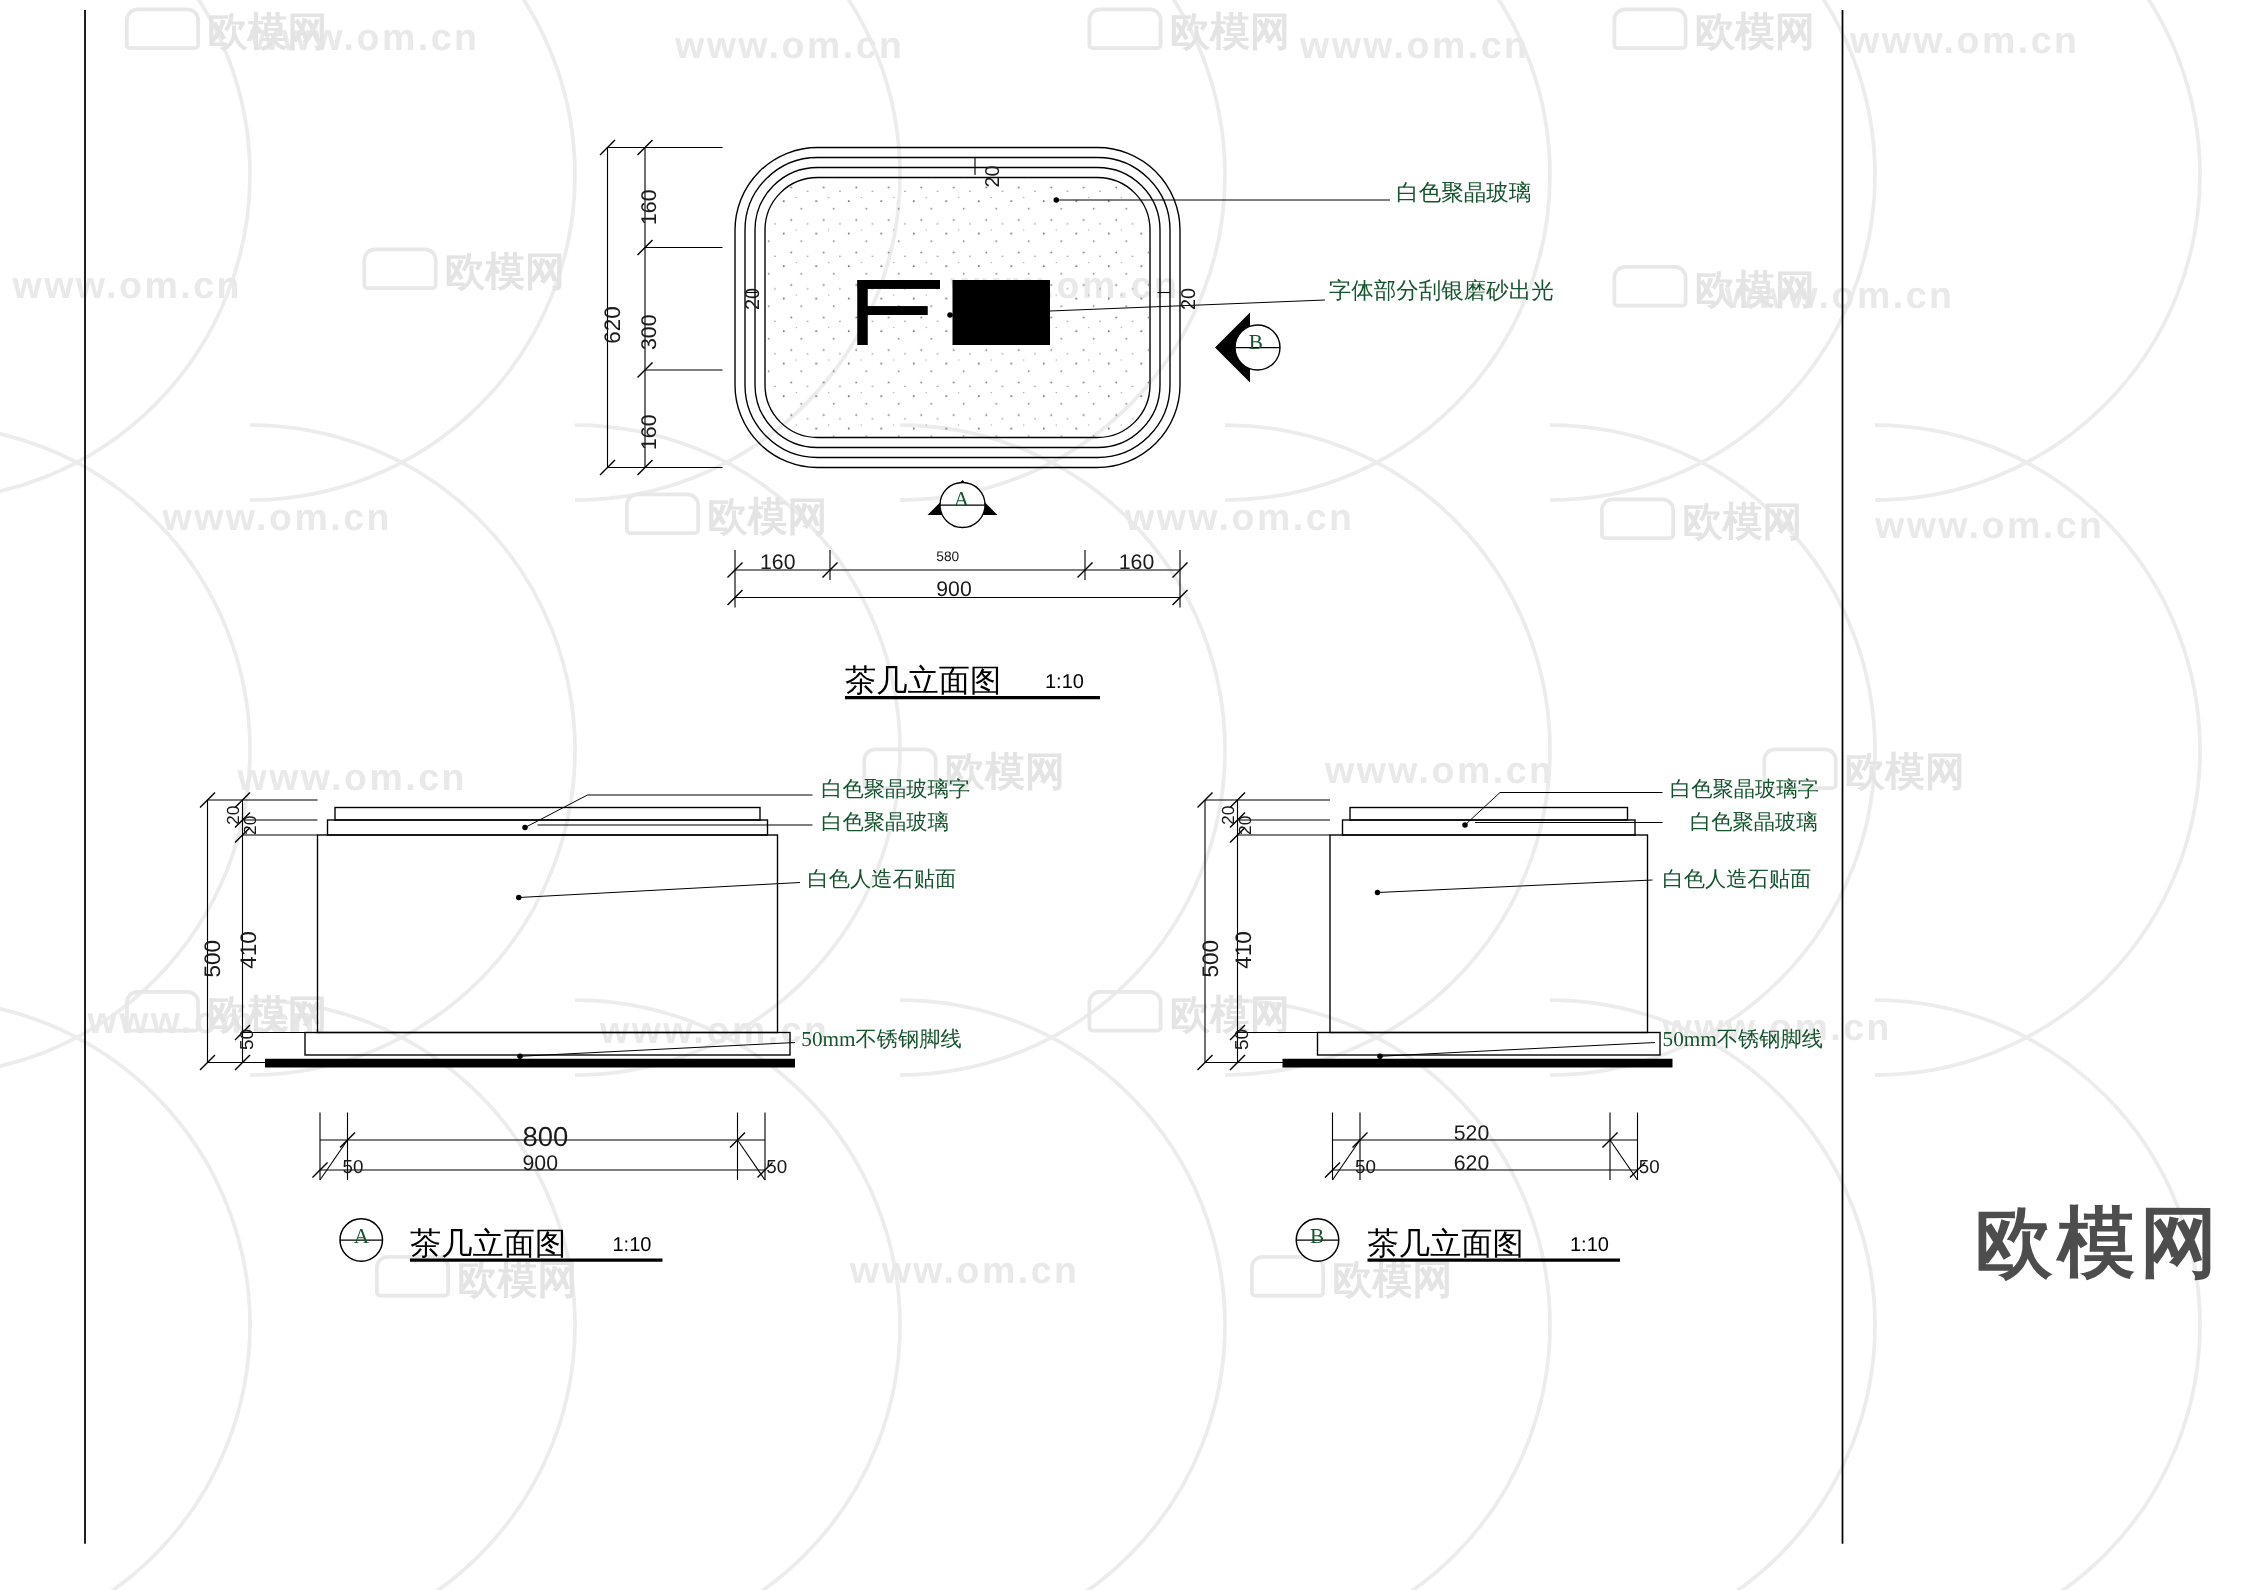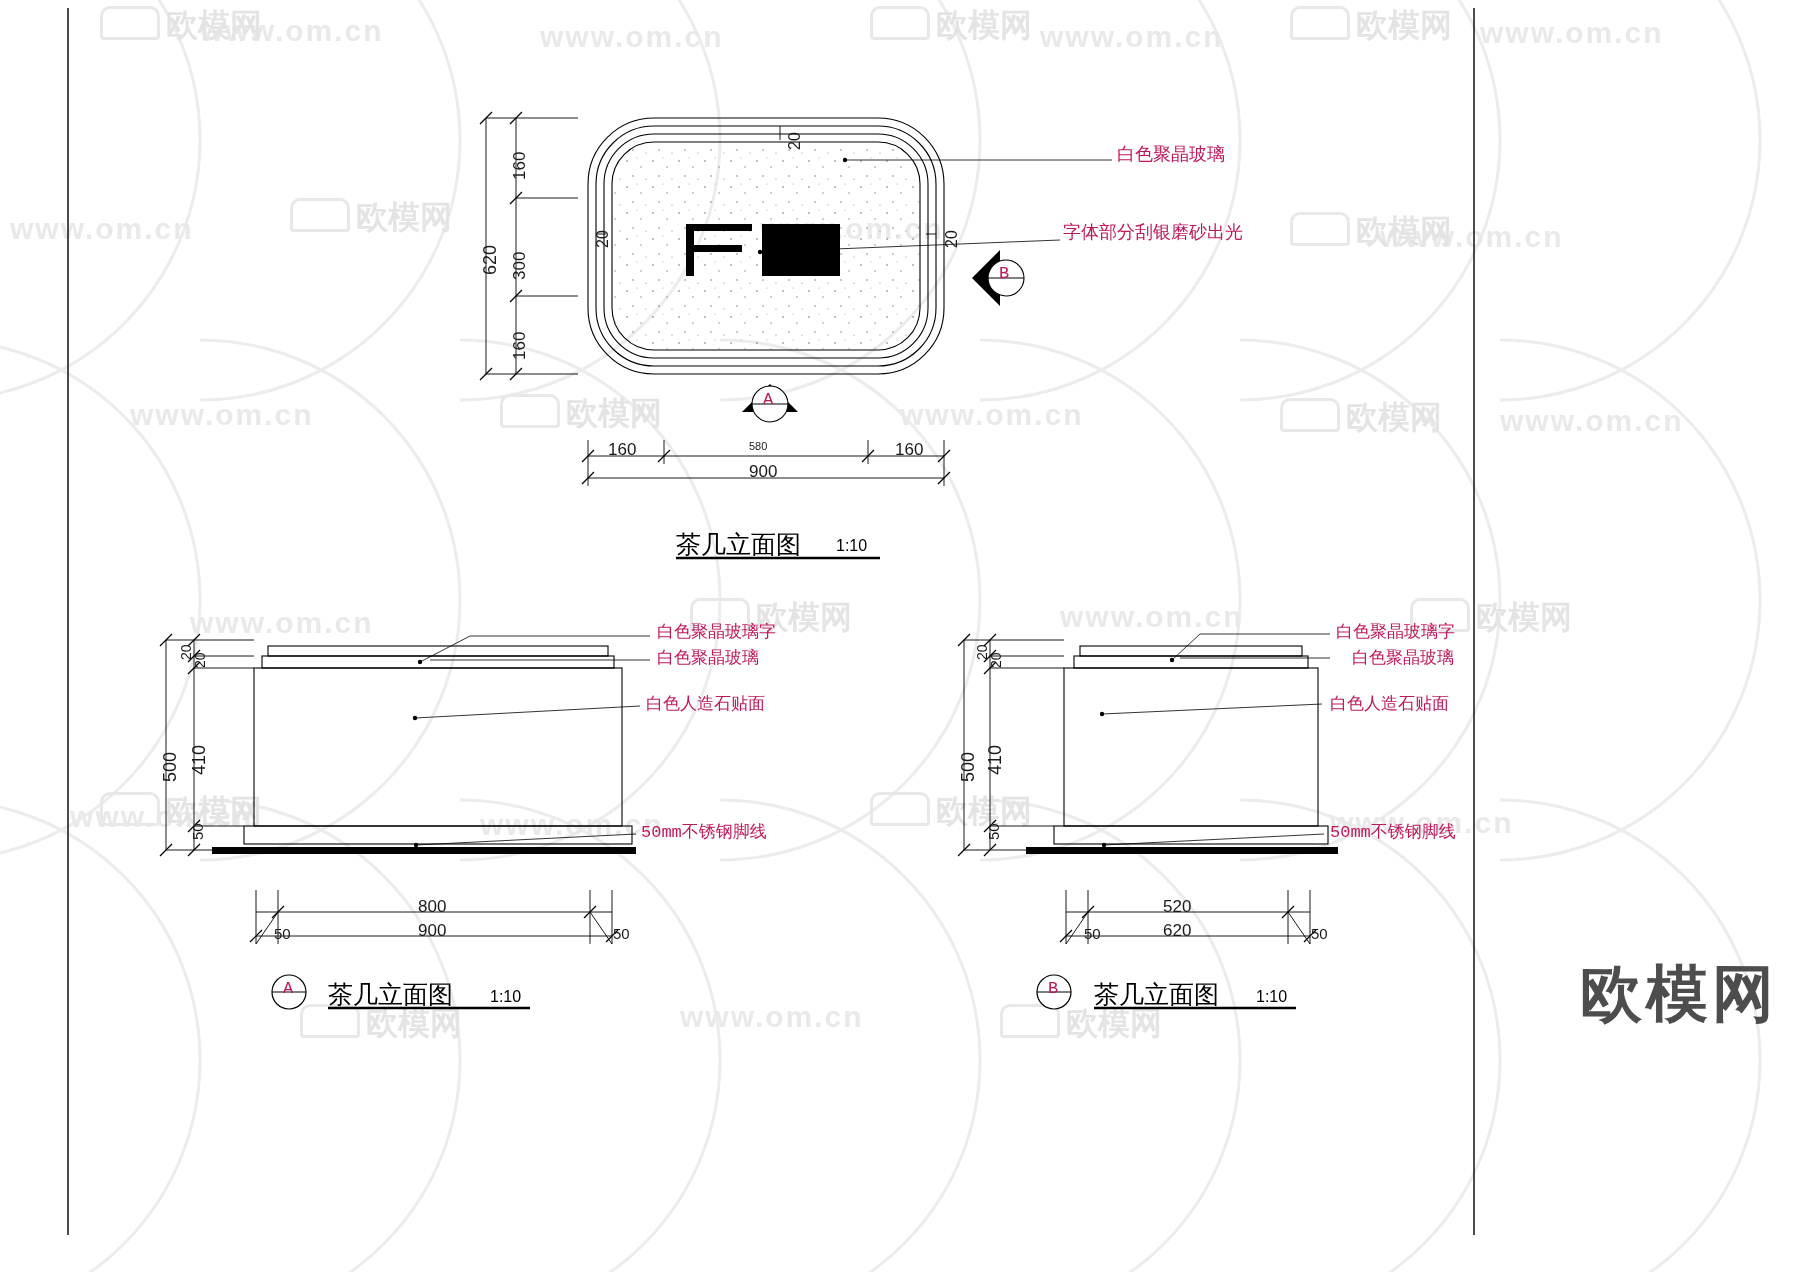--- a/index.html
+++ b/index.html
@@ -32,22 +32,22 @@
     white-space:nowrap;
   }
   .wm-sofa {
     position:absolute;
     width:60px;height:34px;
     border:3px solid #e8e8e8;
     border-radius:10px 10px 4px 4px;
   }
   .lbl {
     position:absolute;
-    font-family:Liberation Mono, monospace;
-    color:#be185d;
+    font-family:Liberation Serif, serif;
+    color:#14532d;
     white-space:nowrap;
   }
   .dim {
     position:absolute;
     font-family:"Liberation Sans",sans-serif;
     color:#1a1a1a;
     white-space:nowrap;
   }
   .dim-v {
     position:absolute;
@@ -425,21 +425,21 @@
 
   <div class="title-cn" style="left:676px;top:528px;">茶几立面图</div>
   <div class="title-scale" style="left:836px;top:537px;">1:10</div>
 
   <div class="dim-v" style="left:178px;top:660px;font-size:14px;">20</div>
   <div class="dim-v" style="left:192px;top:668px;font-size:14px;">20</div>
   <div class="dim-v" style="left:160px;top:782px;font-size:18px;">500</div>
   <div class="dim-v" style="left:189px;top:775px;font-size:18px;">410</div>
   <div class="dim-v" style="left:189px;top:840px;font-size:15px;">50</div>
 
-  <div class="dim" style="left:418px;top:897px;font-size:17px;">800</div>
+  <div class="dim" style="left:418px;top:897px;font-size:22px;">800</div>
   <div class="dim" style="left:418px;top:921px;font-size:17px;">900</div>
   <div class="dim" style="left:274px;top:925px;font-size:15px;">50</div>
   <div class="dim" style="left:613px;top:925px;font-size:15px;">50</div>
 
   <div class="lbl" style="left:657px;top:620px;font-size:17px;">白色聚晶玻璃字</div>
   <div class="lbl" style="left:657px;top:646px;font-size:17px;">白色聚晶玻璃</div>
   <div class="lbl" style="left:646px;top:692px;font-size:17px;">白色人造石贴面</div>
   <div class="lbl" style="left:641px;top:820px;font-size:17px;">50mm不锈钢脚线</div>
 
   <div class="lbl" style="left:283px;top:979px;font-size:17px;">A</div>

